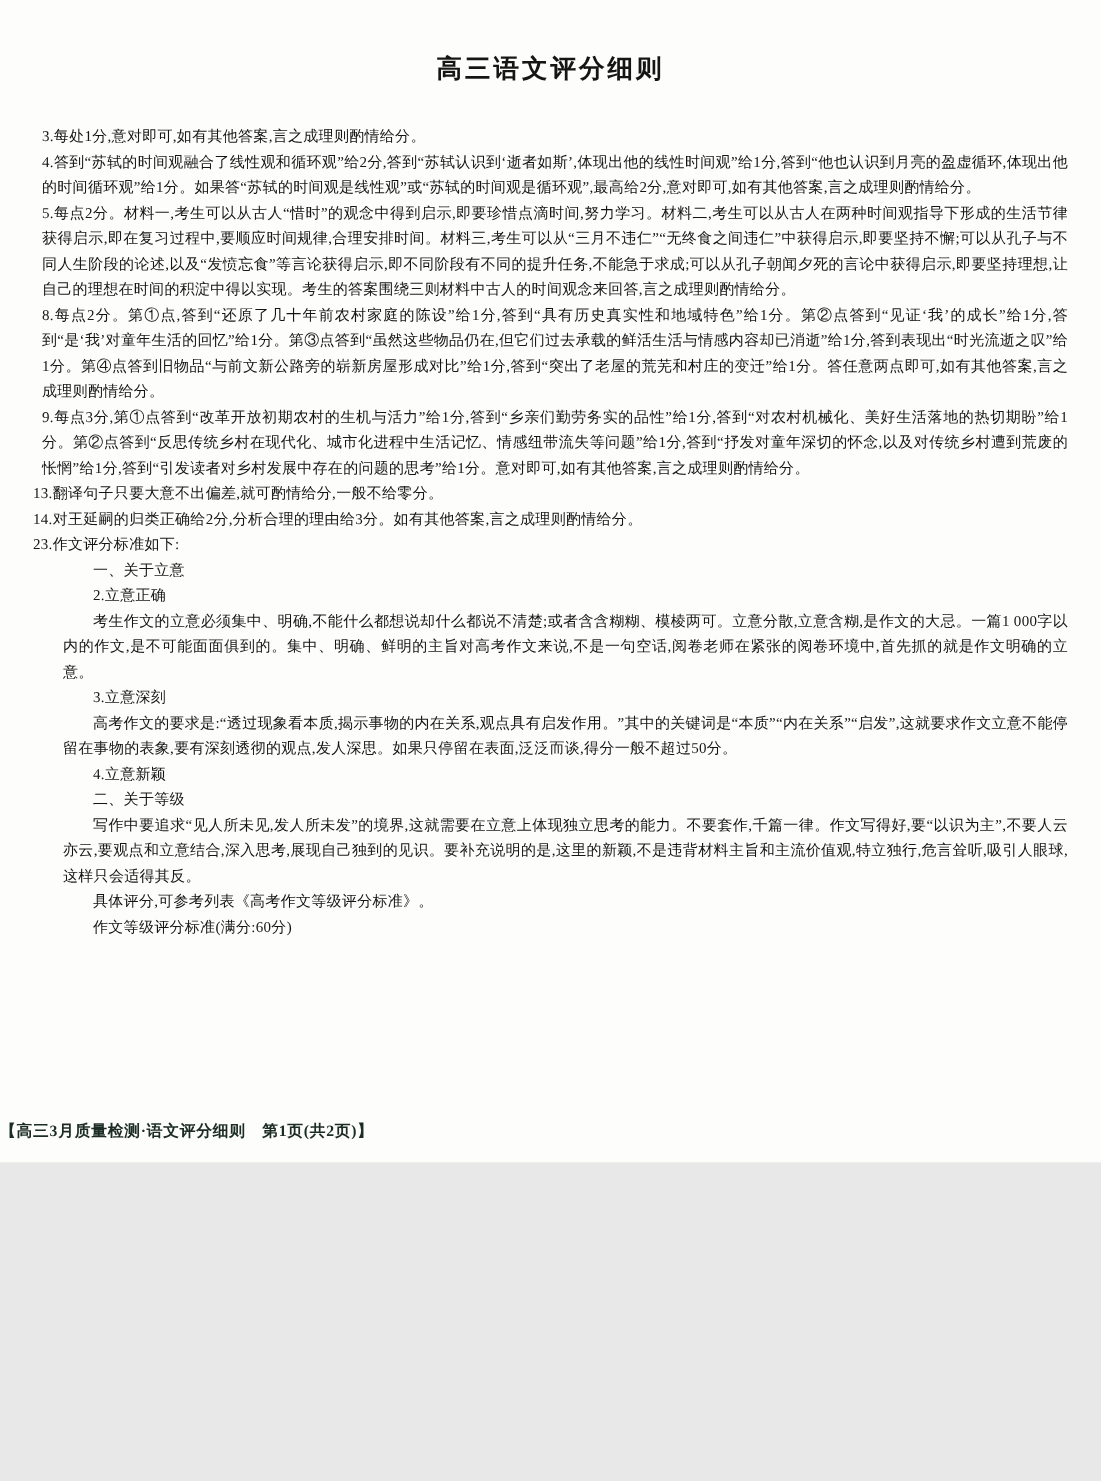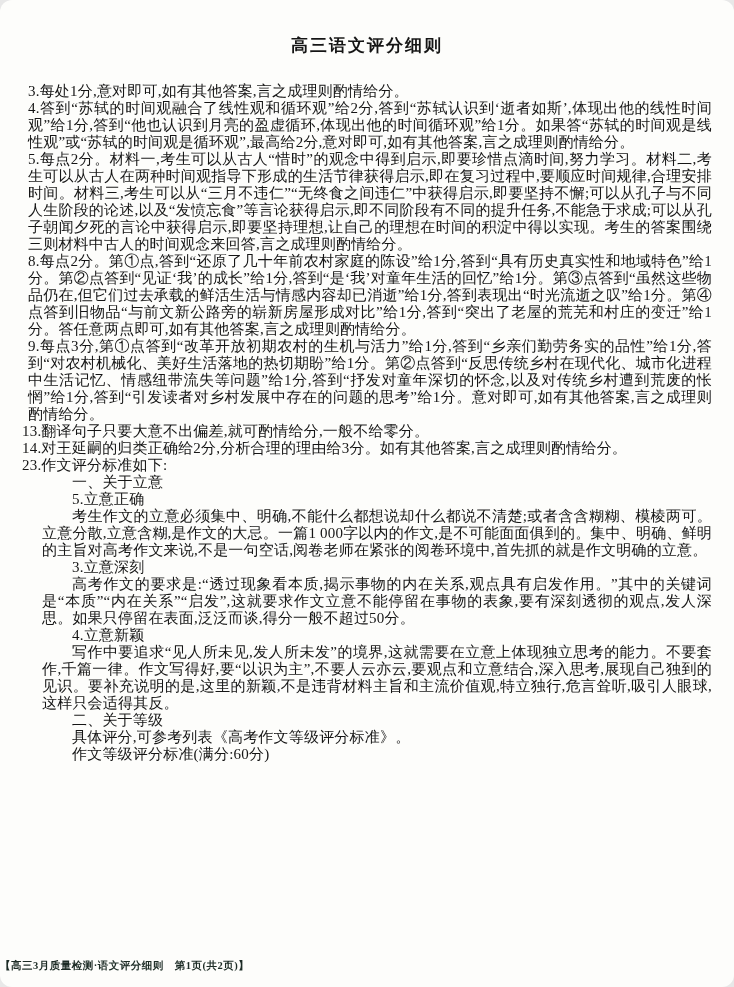--- a/index.html
+++ b/index.html
@@ -3,42 +3,41 @@
 <meta charset="utf-8">
 <style>
   html, body {
     margin: 0;
     padding: 0;
     background: #e8e8e8;
   }
   .page {
     position: relative;
     width: 734px;
-    height: 987px;
+    height: 775px;
     margin: 0 auto;
     background: #fdfdfb;
     box-sizing: border-box;
     padding: 34px 22px 0 22px;
     font-family: "Liberation Serif", "DejaVu Serif", serif;
     color: #151515;
     overflow: hidden;
-    border-radius: 12px;
   }
   .title {
     margin: 0 0 26px 0;
     text-align: center;
     font-size: 17px;
     font-weight: 700;
     letter-spacing: 2px;
   }
   .doc-body {
     width: 690px;
   }
   .para {
-    font-size: 15px;
+    font-size: 10px;
     line-height: 17px;
     text-align: justify;
     text-justify: inter-ideograph;
     letter-spacing: 0.2px;
     word-break: break-all;
   }
   
   .para.item { padding-left: 0; }
   .para.item.sd { padding-left: 6px; }
   
@@ -66,24 +65,24 @@
   <div class="doc-body">
       <div class="para item sd">3.每处1分,意对即可,如有其他答案,言之成理则酌情给分。</div>
       <div class="para item sd">4.答到“苏轼的时间观融合了线性观和循环观”给2分,答到“苏轼认识到‘逝者如斯’,体现出他的线性时间观”给1分,答到“他也认识到月亮的盈虚循环,体现出他的时间循环观”给1分。如果答“苏轼的时间观是线性观”或“苏轼的时间观是循环观”,最高给2分,意对即可,如有其他答案,言之成理则酌情给分。</div>
       <div class="para item sd">5.每点2分。材料一,考生可以从古人“惜时”的观念中得到启示,即要珍惜点滴时间,努力学习。材料二,考生可以从古人在两种时间观指导下形成的生活节律获得启示,即在复习过程中,要顺应时间规律,合理安排时间。材料三,考生可以从“三月不违仁”“无终食之间违仁”中获得启示,即要坚持不懈;可以从孔子与不同人生阶段的论述,以及“发愤忘食”等言论获得启示,即不同阶段有不同的提升任务,不能急于求成;可以从孔子朝闻夕死的言论中获得启示,即要坚持理想,让自己的理想在时间的积淀中得以实现。考生的答案围绕三则材料中古人的时间观念来回答,言之成理则酌情给分。</div>
       <div class="para item sd">8.每点2分。第①点,答到“还原了几十年前农村家庭的陈设”给1分,答到“具有历史真实性和地域特色”给1分。第②点答到“见证‘我’的成长”给1分,答到“是‘我’对童年生活的回忆”给1分。第③点答到“虽然这些物品仍在,但它们过去承载的鲜活生活与情感内容却已消逝”给1分,答到表现出“时光流逝之叹”给1分。第④点答到旧物品“与前文新公路旁的崭新房屋形成对比”给1分,答到“突出了老屋的荒芜和村庄的变迁”给1分。答任意两点即可,如有其他答案,言之成理则酌情给分。</div>
       <div class="para item sd">9.每点3分,第①点答到“改革开放初期农村的生机与活力”给1分,答到“乡亲们勤劳务实的品性”给1分,答到“对农村机械化、美好生活落地的热切期盼”给1分。第②点答到“反思传统乡村在现代化、城市化进程中生活记忆、情感纽带流失等问题”给1分,答到“抒发对童年深切的怀念,以及对传统乡村遭到荒废的怅惘”给1分,答到“引发读者对乡村发展中存在的问题的思考”给1分。意对即可,如有其他答案,言之成理则酌情给分。</div>
       <div class="para item">13.翻译句子只要大意不出偏差,就可酌情给分,一般不给零分。</div>
       <div class="para item">14.对王延嗣的归类正确给2分,分析合理的理由给3分。如有其他答案,言之成理则酌情给分。</div>
       <div class="para item">23.作文评分标准如下:</div>
       <div class="para sub-heading">一、关于立意</div>
-      <div class="para sub-heading">5.立意正确</div>
+      <div class="para sub-heading">2.立意正确</div>
       <div class="para sub-para">考生作文的立意必须集中、明确,不能什么都想说却什么都说不清楚;或者含含糊糊、模棱两可。立意分散,立意含糊,是作文的大忌。一篇1 000字以内的作文,是不可能面面俱到的。集中、明确、鲜明的主旨对高考作文来说,不是一句空话,阅卷老师在紧张的阅卷环境中,首先抓的就是作文明确的立意。</div>
       <div class="para sub-heading">3.立意深刻</div>
       <div class="para sub-para">高考作文的要求是:“透过现象看本质,揭示事物的内在关系,观点具有启发作用。”其中的关键词是“本质”“内在关系”“启发”,这就要求作文立意不能停留在事物的表象,要有深刻透彻的观点,发人深思。如果只停留在表面,泛泛而谈,得分一般不超过50分。</div>
       <div class="para sub-heading">4.立意新颖</div>
+      <div class="para sub-heading">二、关于等级</div>
       <div class="para sub-para">写作中要追求“见人所未见,发人所未发”的境界,这就需要在立意上体现独立思考的能力。不要套作,千篇一律。作文写得好,要“以识为主”,不要人云亦云,要观点和立意结合,深入思考,展现自己独到的见识。要补充说明的是,这里的新颖,不是违背材料主旨和主流价值观,特立独行,危言耸听,吸引人眼球,这样只会适得其反。</div>
-      <div class="para sub-heading">二、关于等级</div>
       <div class="para sub-para">具体评分,可参考列表《高考作文等级评分标准》。</div>
       <div class="para sub-para">作文等级评分标准(满分:60分)</div>
     </div>
   <div class="footer">【高三3月质量检测·语文评分细则　第1页(共2页)】</div>
 </div>
 
 </body></html>

